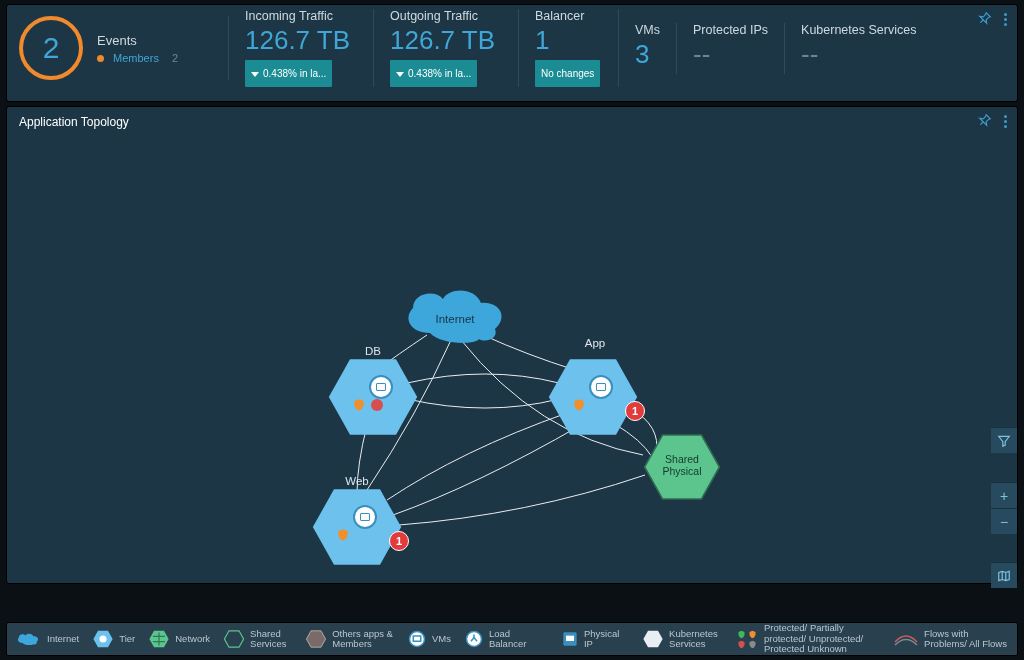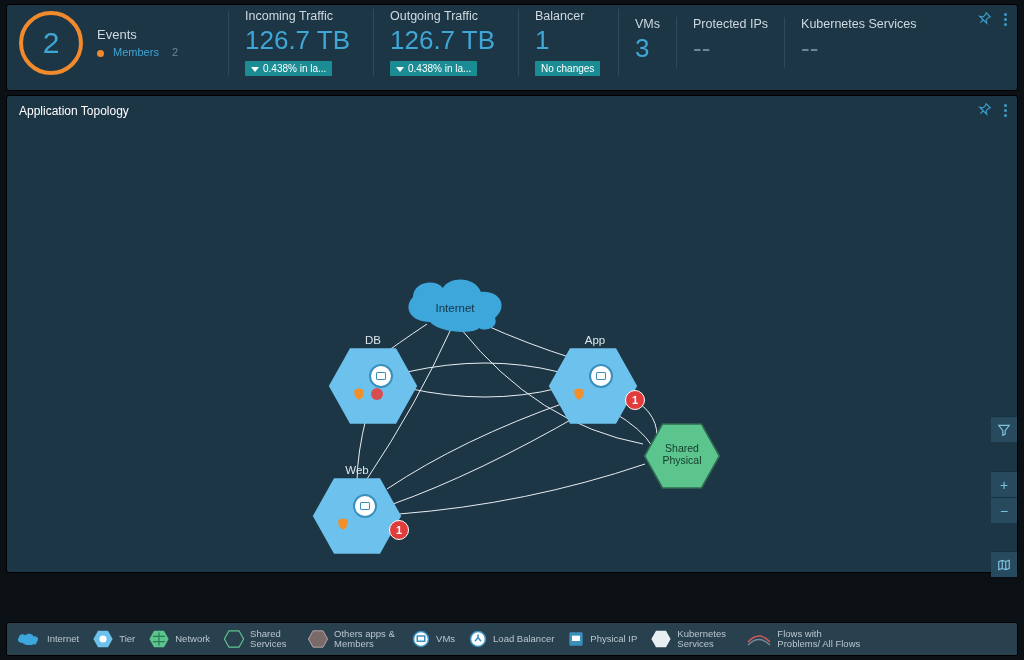--- a/index.html
+++ b/index.html
@@ -66,21 +66,21 @@
   .events-right .moderate .count { color:#698798; margin-left:10px; }
 
   .metric { padding: 0 16px; min-width: 125px; border-right: 1px solid #304a5a; }
   .metric.last { border-right: none; }
   .metric .label { font-size: 12.5px; color:#cfd9df; }
   .metric .value { font-size: 26px; color:#3fa6d6; font-weight: 300; margin:2px 0 4px 0; white-space:nowrap; }
   .metric .value.dash { color:#698798; }
   .badge {
     display:inline-block;
     font-size: 10px;
-    padding: 2px 6px;
+    padding: 8px 6px;
     color: #fff;
     border-radius: 1px;
   }
   .badge.teal { background:#1b8b94; }
   .badge.red { background:#cc2a55; }
   .badge .tri { display:inline-block; width:0; height:0; border-left:4px solid transparent; border-right:4px solid transparent; border-top:5px solid #fff; margin-right:4px; vertical-align:middle; }
 
   
   .topology {
     height: 478px;
@@ -299,21 +299,21 @@
           <div class="vm-inner"></div>
         </div>
       <div class="shield-badge" style="left:24px; top:40px;">
         <svg width="14" height="14" viewBox="0 0 24 24">
             <path fill="#f0902d" d="M12 2l8 3v6c0 5-3.5 9-8 11-4.5-2-8-6-8-11V5z"></path>
           </svg>
       </div>
       <div style="position:absolute; left:44px; top:42px; width:12px; height:12px; background:#d84e4e; border-radius:50%;"></div>
     </div>
 
-    <div class="node-label" style="left:548px; top:210px;">App</div>
+    <div class="node-label" style="left:548px; top:202px;">App</div>
     <div class="hex" style="left:540px; top:222px;">
       <svg width="92" height="80" viewBox="0 0 100 86">
           <polygon class="hex-fill" points="25,2 75,2 98,43 75,84 25,84 2,43"></polygon>
         </svg>
       <div class="vm-circle" style="left:42px; top:18px;">
           <div class="vm-inner"></div>
         </div>
       <div class="shield-badge" style="left:24px; top:40px;">
         <svg width="14" height="14" viewBox="0 0 24 24">
             <path fill="#f0902d" d="M12 2l8 3v6c0 5-3.5 9-8 11-4.5-2-8-6-8-11V5z"></path>
@@ -419,20 +419,37 @@
   </div>
   <div class="legend-item">
     <span class="legend-icon">
       <svg width="20" height="18" viewBox="0 0 100 86">
           <polygon fill="#e8eef1" points="25,2 75,2 98,43 75,84 25,84 2,43"></polygon>
         </svg>
     </span>
     <span class="legend-label" style="max-width:56px">Kubernetes Services</span>
   </div>
   <div class="legend-item">
+    <span class="legend-icon" style="display:grid; grid-template-columns:10px 10px; gap:1px;">
+      <svg width="9" height="9" viewBox="0 0 24 24">
+          <path fill="#3dbb5a" d="M12 2l8 3v6c0 5-4 9-8 11-4-2-8-6-8-11V5z"></path>
+        </svg>
+      <svg width="9" height="9" viewBox="0 0 24 24">
+          <path fill="#f0902d" d="M12 2l8 3v6c0 5-4 9-8 11-4-2-8-6-8-11V5z"></path>
+        </svg>
+      <svg width="9" height="9" viewBox="0 0 24 24">
+          <path fill="#d84e4e" d="M12 2l8 3v6c0 5-4 9-8 11-4-2-8-6-8-11V5z"></path>
+        </svg>
+      <svg width="9" height="9" viewBox="0 0 24 24">
+          <path fill="#8a8a8a" d="M12 2l8 3v6c0 5-4 9-8 11-4-2-8-6-8-11V5z"></path>
+        </svg>
+    </span>
+    <span class="legend-label" style="max-width:120px">Protected/ Partially protected/ Unprotected/ Protected Unknown</span>
+  </div>
+  <div class="legend-item">
     <span class="legend-icon">
       <svg width="24" height="14" viewBox="0 0 24 14">
           <path fill="none" stroke="#d25a5a" stroke-width="1.5" d="M1 10 Q12 -2 23 10"></path>
           <path fill="none" stroke="#7a8a93" stroke-width="1.5" d="M1 13 Q12 2 23 13"></path>
         </svg>
     </span>
     <span class="legend-label" style="max-width:88px">Flows with Problems/ All Flows</span>
   </div>
 </div>
 

